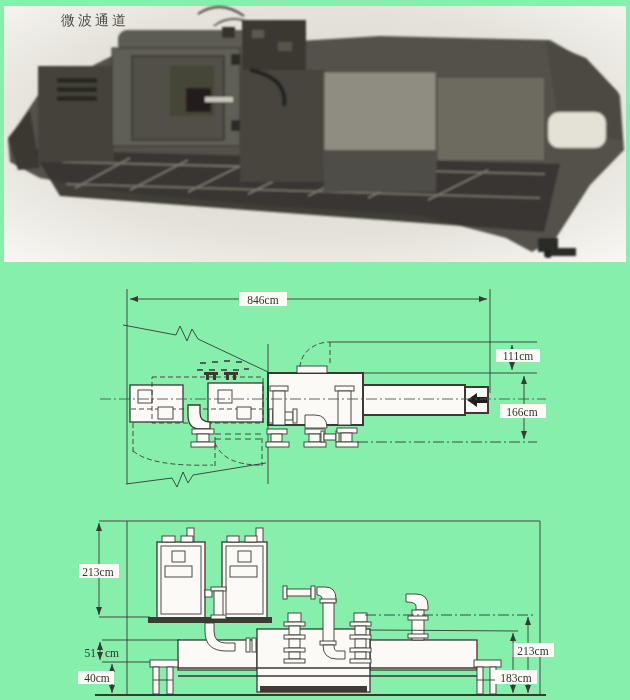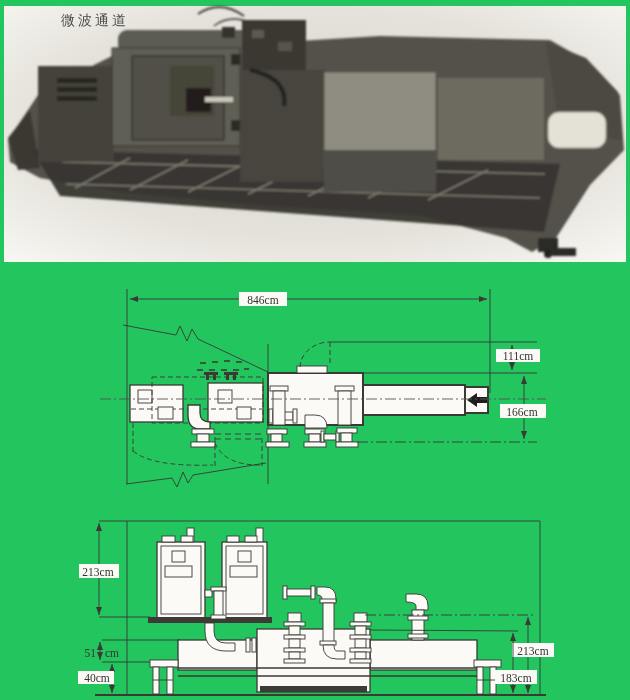--- a/index.html
+++ b/index.html
@@ -1,18 +1,18 @@
 <!DOCTYPE html>
 <html><head>
 <meta charset="utf-8">
 <style>
   html,body{margin:0;padding:0;}
   .page{
     position:relative;width:630px;height:700px;
-    background:#22c55e;overflow:hidden;
+    background:#86efac;overflow:hidden;
     font-family:"Liberation Serif","DejaVu Serif",serif;
     color:#3a3934;
   }
   .photo-caption{
     position:absolute;left:61px;top:12px;
     font-size:14px;letter-spacing:3px;color:#4d4c47;
     font-family:"Liberation Serif","DejaVu Serif",serif;
   }
   svg{position:absolute;left:0;display:block;}
   svg text{

